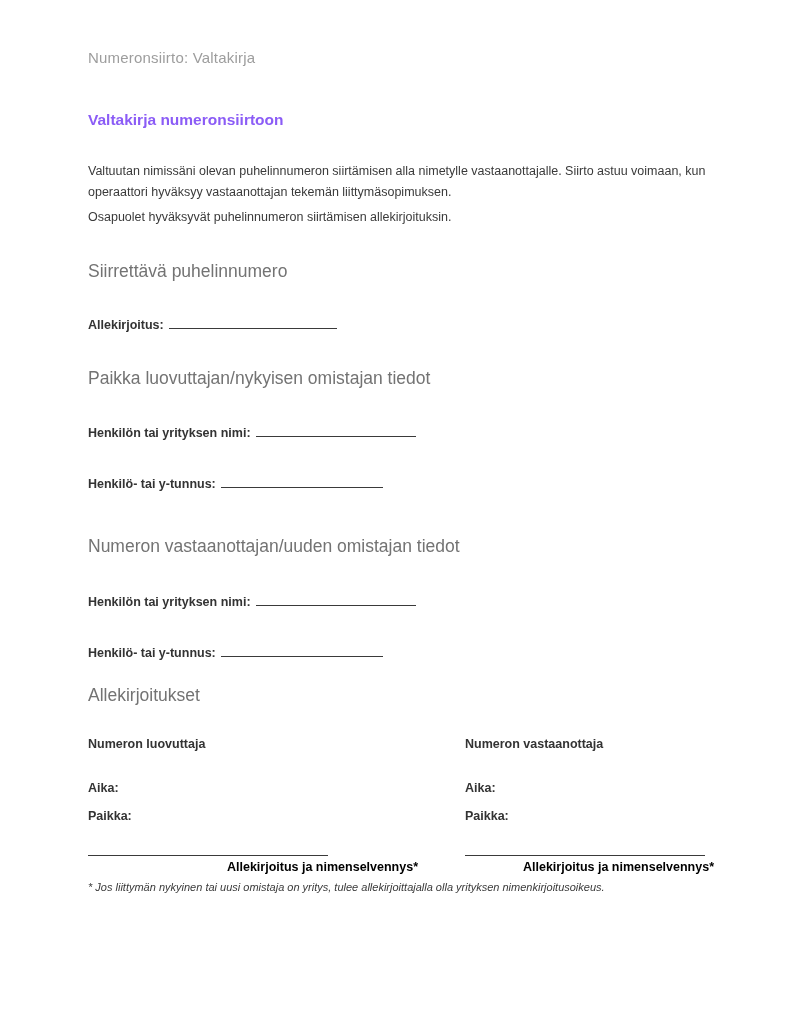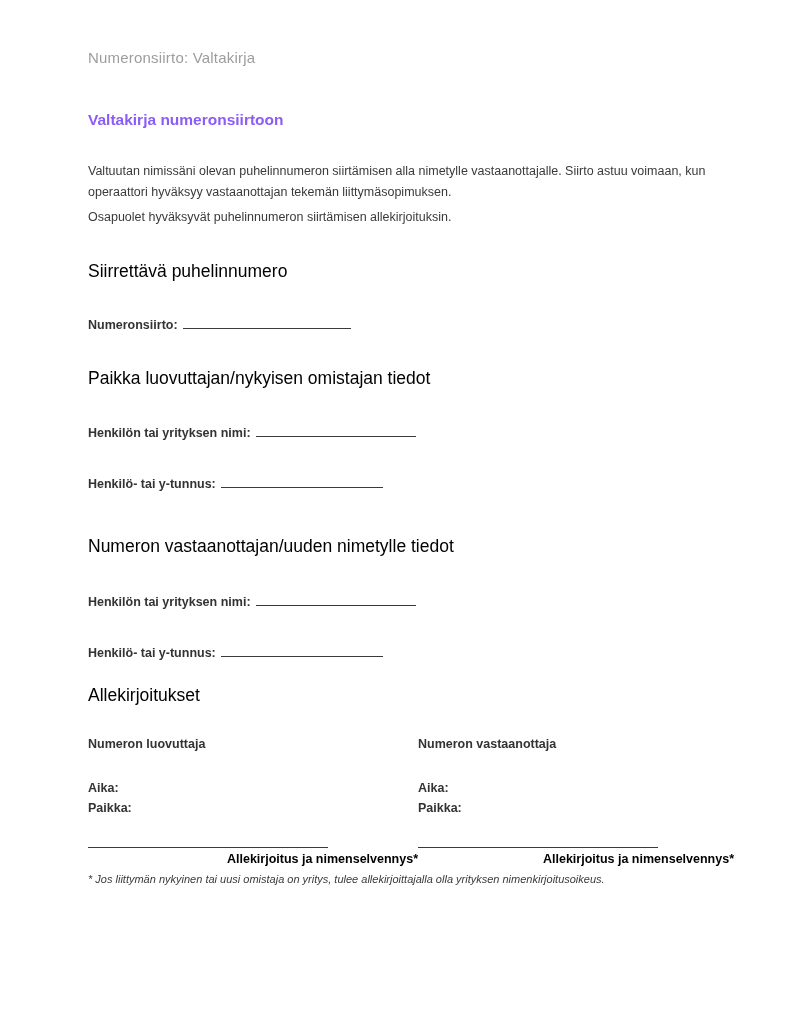--- a/index.html
+++ b/index.html
@@ -9,21 +9,21 @@
   }
   .page {
     position: relative;
     width: 789px;
     height: 1024px;
     background: #ffffff;
     overflow: hidden;
     font-family: "Liberation Sans", sans-serif;
     color: #3a3a3a;
     box-sizing: border-box;
-    padding: 48px 55px 0 88px;
+    padding: 48px 75px 0 88px;
   }
   .doc-header {
     font-size: 15px;
     line-height: 20px;
     font-weight: 400;
     color: #9d9d9d;
     letter-spacing: 0.2px;
   }
   .doc-title {
     margin-top: 42px;
@@ -42,21 +42,21 @@
   .intro-p2 {
     margin-top: 4px;
     font-size: 12.5px;
     line-height: 21px;
     color: #3a3a3a;
   }
   .section-heading {
     font-size: 17.5px;
     line-height: 23px;
     font-weight: 400;
-    color: #000000;
+    color: #737373;
   }
   .sh-number    { margin-top: 32px; }
   .sh-current   { margin-top: 33px; }
   .sh-new       { margin-top: 42px; }
   .sh-sign      { margin-top: 22px; }
   .field-row {
     font-size: 12.5px;
     line-height: 17px;
     font-weight: 600;
     color: #333333;
@@ -73,31 +73,32 @@
     border-bottom: 1px solid #3a3a3a;
     margin-left: 5px;
     vertical-align: baseline;
   }
   .fl-phone  { width: 168px; }
   .fl-nimi   { width: 160px; }
   .fl-tunnus { width: 162px; }
   .sig-grid {
     margin-top: 29px;
     display: flex;
+    gap: 47px;
   }
   .sig-col-left  { width: 330px; flex: 0 0 330px; }
   .sig-col-right { flex: 1 1 auto; }
   .party-label {
     font-size: 12.5px;
     line-height: 17px;
     font-weight: 600;
     color: #333333;
   }
   .sig-date-label  { margin-top: 27px; font-size: 12.5px; line-height: 17px; font-weight: 600; color: #333333; }
-  .sig-place-label { margin-top: 3px; font-size: 12.5px; line-height: 17px; font-weight: 600; color: #333333; }
+  .sig-place-label { margin-top: 11px; font-size: 12.5px; line-height: 17px; font-weight: 600; color: #333333; }
   .sig-line {
     margin-top: 30px;
     width: 240px;
     height: 0;
     border-bottom: 1px solid #3a3a3a;
   }
   .sig-caption {
     margin-top: 3px;
     font-size: 12.5px;
     line-height: 17px;
@@ -123,34 +124,34 @@
 
   <div class="doc-title">Valtakirja numeronsiirtoon</div>
 
   <div class="intro-p1">Valtuutan nimissäni olevan puhelinnumeron siirtämisen alla nimetylle vastaanottajalle. Siirto astuu voimaan, kun operaattori hyväksyy vastaanottajan tekemän liittymäsopimuksen.</div>
 
   <div class="intro-p2">Osapuolet hyväksyvät puhelinnumeron siirtämisen allekirjoituksin.</div>
 
   <div class="section-heading sh-number">Siirrettävä puhelinnumero</div>
 
   <div class="field-row fr-phone">
-    <span>Numeronsiirto:</span><span class="fill-line fl-phone"></span>
+    <span>Allekirjoitus:</span><span class="fill-line fl-phone"></span>
   </div>
 
   <div class="section-heading sh-current">Paikka luovuttajan/nykyisen omistajan tiedot</div>
 
   <div class="field-row fr-nimi1">
     <span>Henkilön tai yrityksen nimi:</span><span class="fill-line fl-nimi"></span>
   </div>
 
   <div class="field-row fr-tunnus1">
     <span>Henkilö- tai y-tunnus:</span><span class="fill-line fl-tunnus"></span>
   </div>
 
-  <div class="section-heading sh-new">Numeron vastaanottajan/uuden nimetylle tiedot</div>
+  <div class="section-heading sh-new">Numeron vastaanottajan/uuden omistajan tiedot</div>
 
   <div class="field-row fr-nimi2">
     <span>Henkilön tai yrityksen nimi:</span><span class="fill-line fl-nimi"></span>
   </div>
 
   <div class="field-row fr-tunnus2">
     <span>Henkilö- tai y-tunnus:</span><span class="fill-line fl-tunnus"></span>
   </div>
 
   <div class="section-heading sh-sign">Allekirjoitukset</div>

